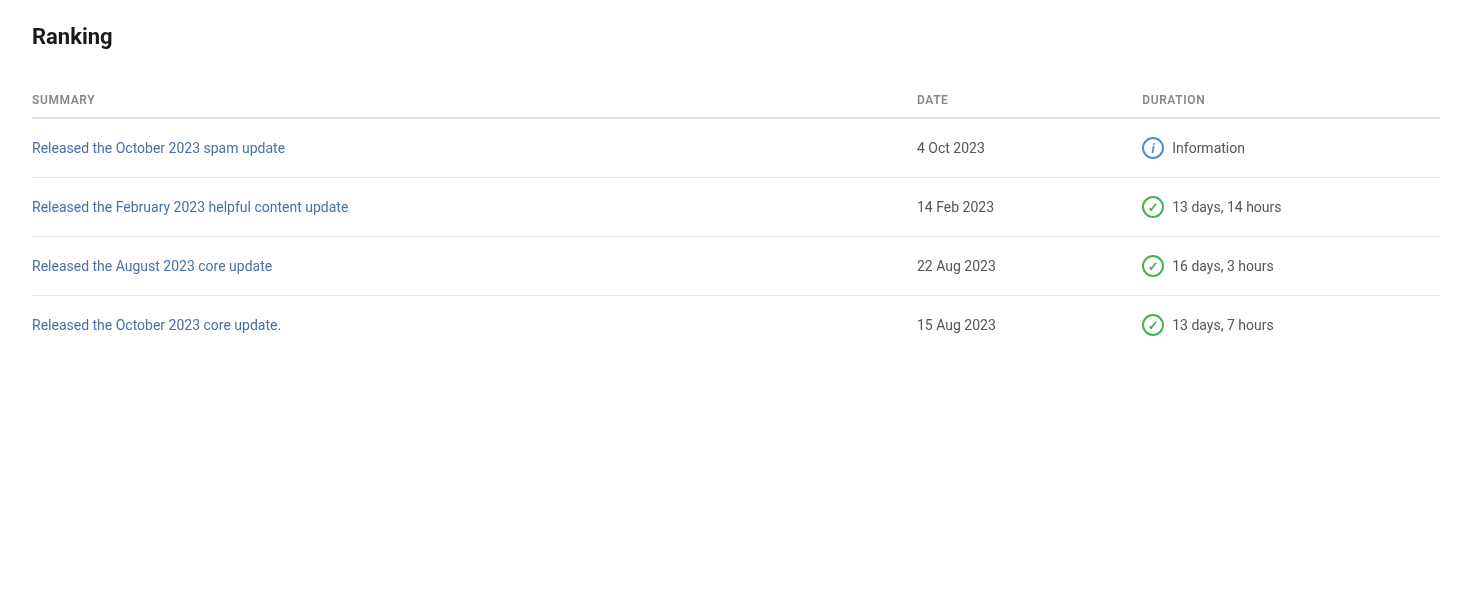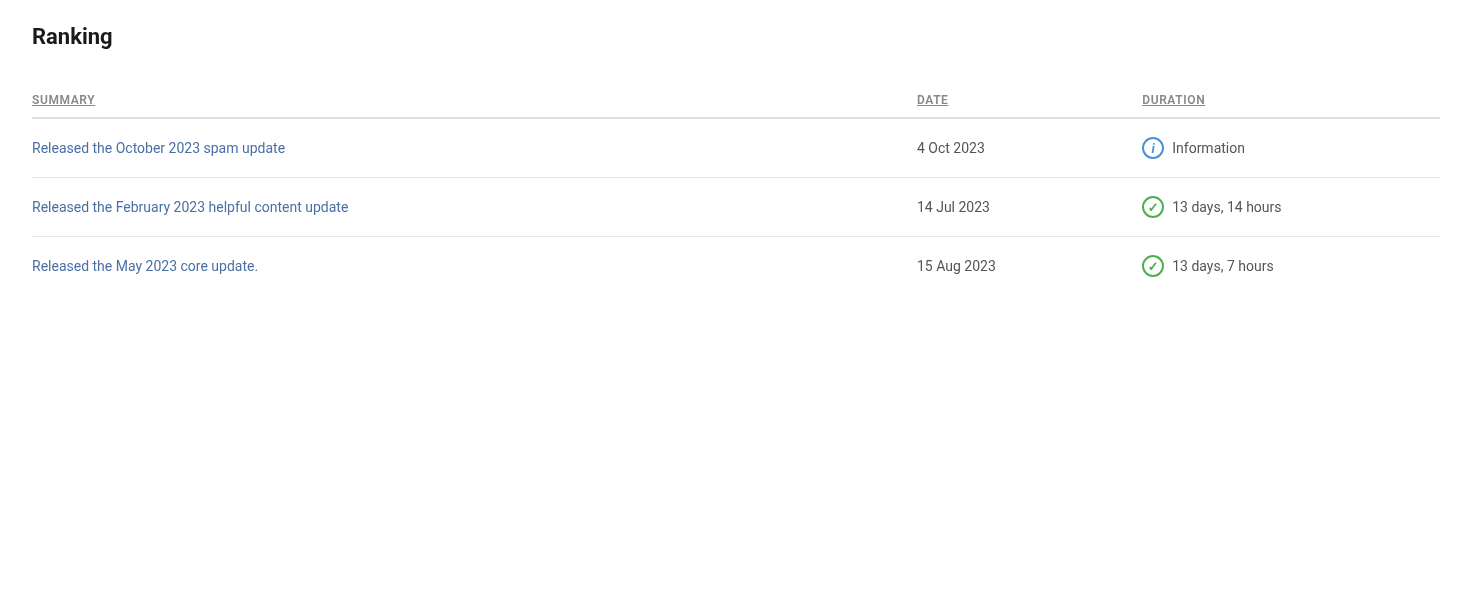--- a/index.html
+++ b/index.html
@@ -32,21 +32,20 @@
       border-bottom: 2px solid #e0e0e0;
     }
 
     thead th {
       text-align: left;
       color: #888;
       font-size: 12px;
       font-weight: 600;
       letter-spacing: 0.05em;
       padding: 8px 12px 10px 12px;
-      text-decoration: underline;
     }
 
     thead th:first-child {
       padding-left: 0;
     }
 
     tbody tr {
       border-bottom: 1px solid #e8e8e8;
     }
 
@@ -154,30 +153,40 @@
         <td class="date-cell col-date">4 Oct 2023</td>
         <td class="col-duration">
           <div class="duration-cell">
             <span class="icon-info">i</span>
             <span class="duration-text">Information</span>
           </div>
         </td>
       </tr>
       <tr>
         <td class="col-summary"><a href="#" class="summary-link">Released the February 2023 helpful content update</a></td>
-        <td class="date-cell col-date">14 Jul 2023</td>
+        <td class="date-cell col-date">14 Feb 2023</td>
         <td class="col-duration">
           <div class="duration-cell">
             <span class="icon-check">✓</span>
             <span class="duration-text">13 days, 14 hours</span>
           </div>
         </td>
       </tr>
       <tr>
-        <td class="col-summary"><a href="#" class="summary-link">Released the May 2023 core update.</a></td>
+        <td class="col-summary"><a href="#" class="summary-link">Released the August 2023 core update</a></td>
+        <td class="date-cell col-date">22 Aug 2023</td>
+        <td class="col-duration">
+          <div class="duration-cell">
+            <span class="icon-check">✓</span>
+            <span class="duration-text">16 days, 3 hours</span>
+          </div>
+        </td>
+      </tr>
+      <tr>
+        <td class="col-summary"><a href="#" class="summary-link">Released the October 2023 core update.</a></td>
         <td class="date-cell col-date">15 Aug 2023</td>
         <td class="col-duration">
           <div class="duration-cell">
             <span class="icon-check">✓</span>
             <span class="duration-text">13 days, 7 hours</span>
           </div>
         </td>
       </tr>
     </tbody>
 </table>

